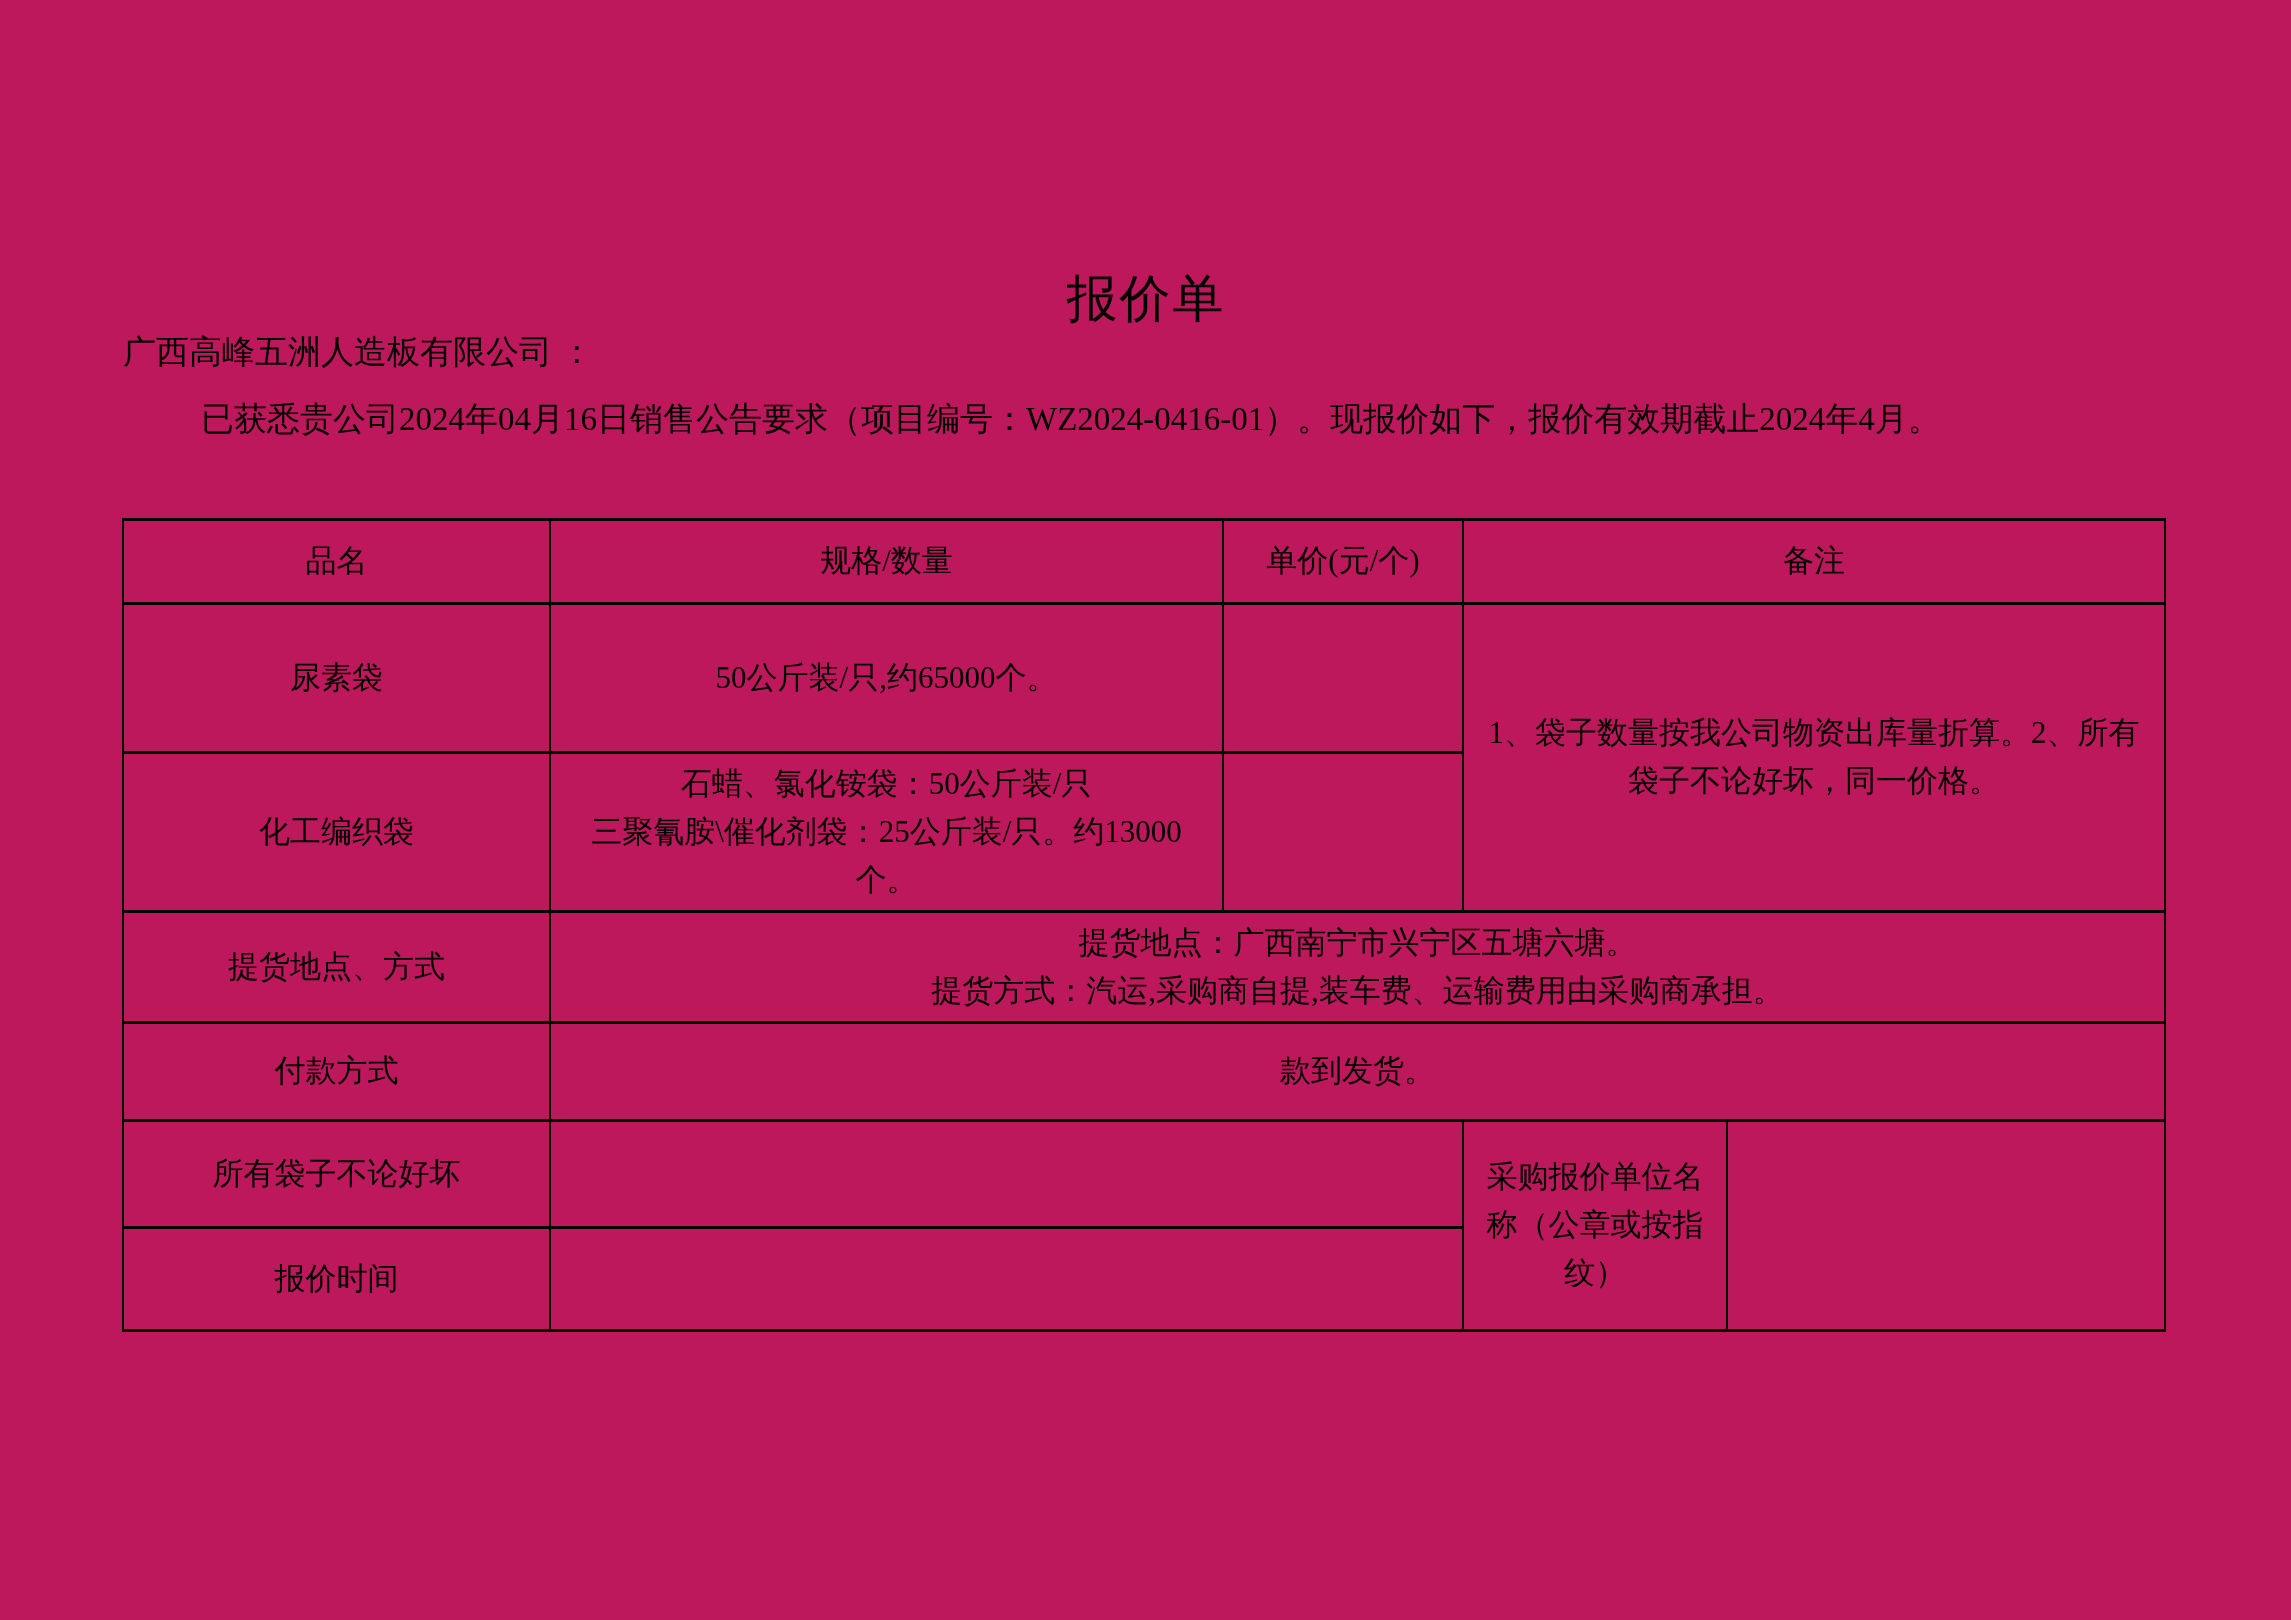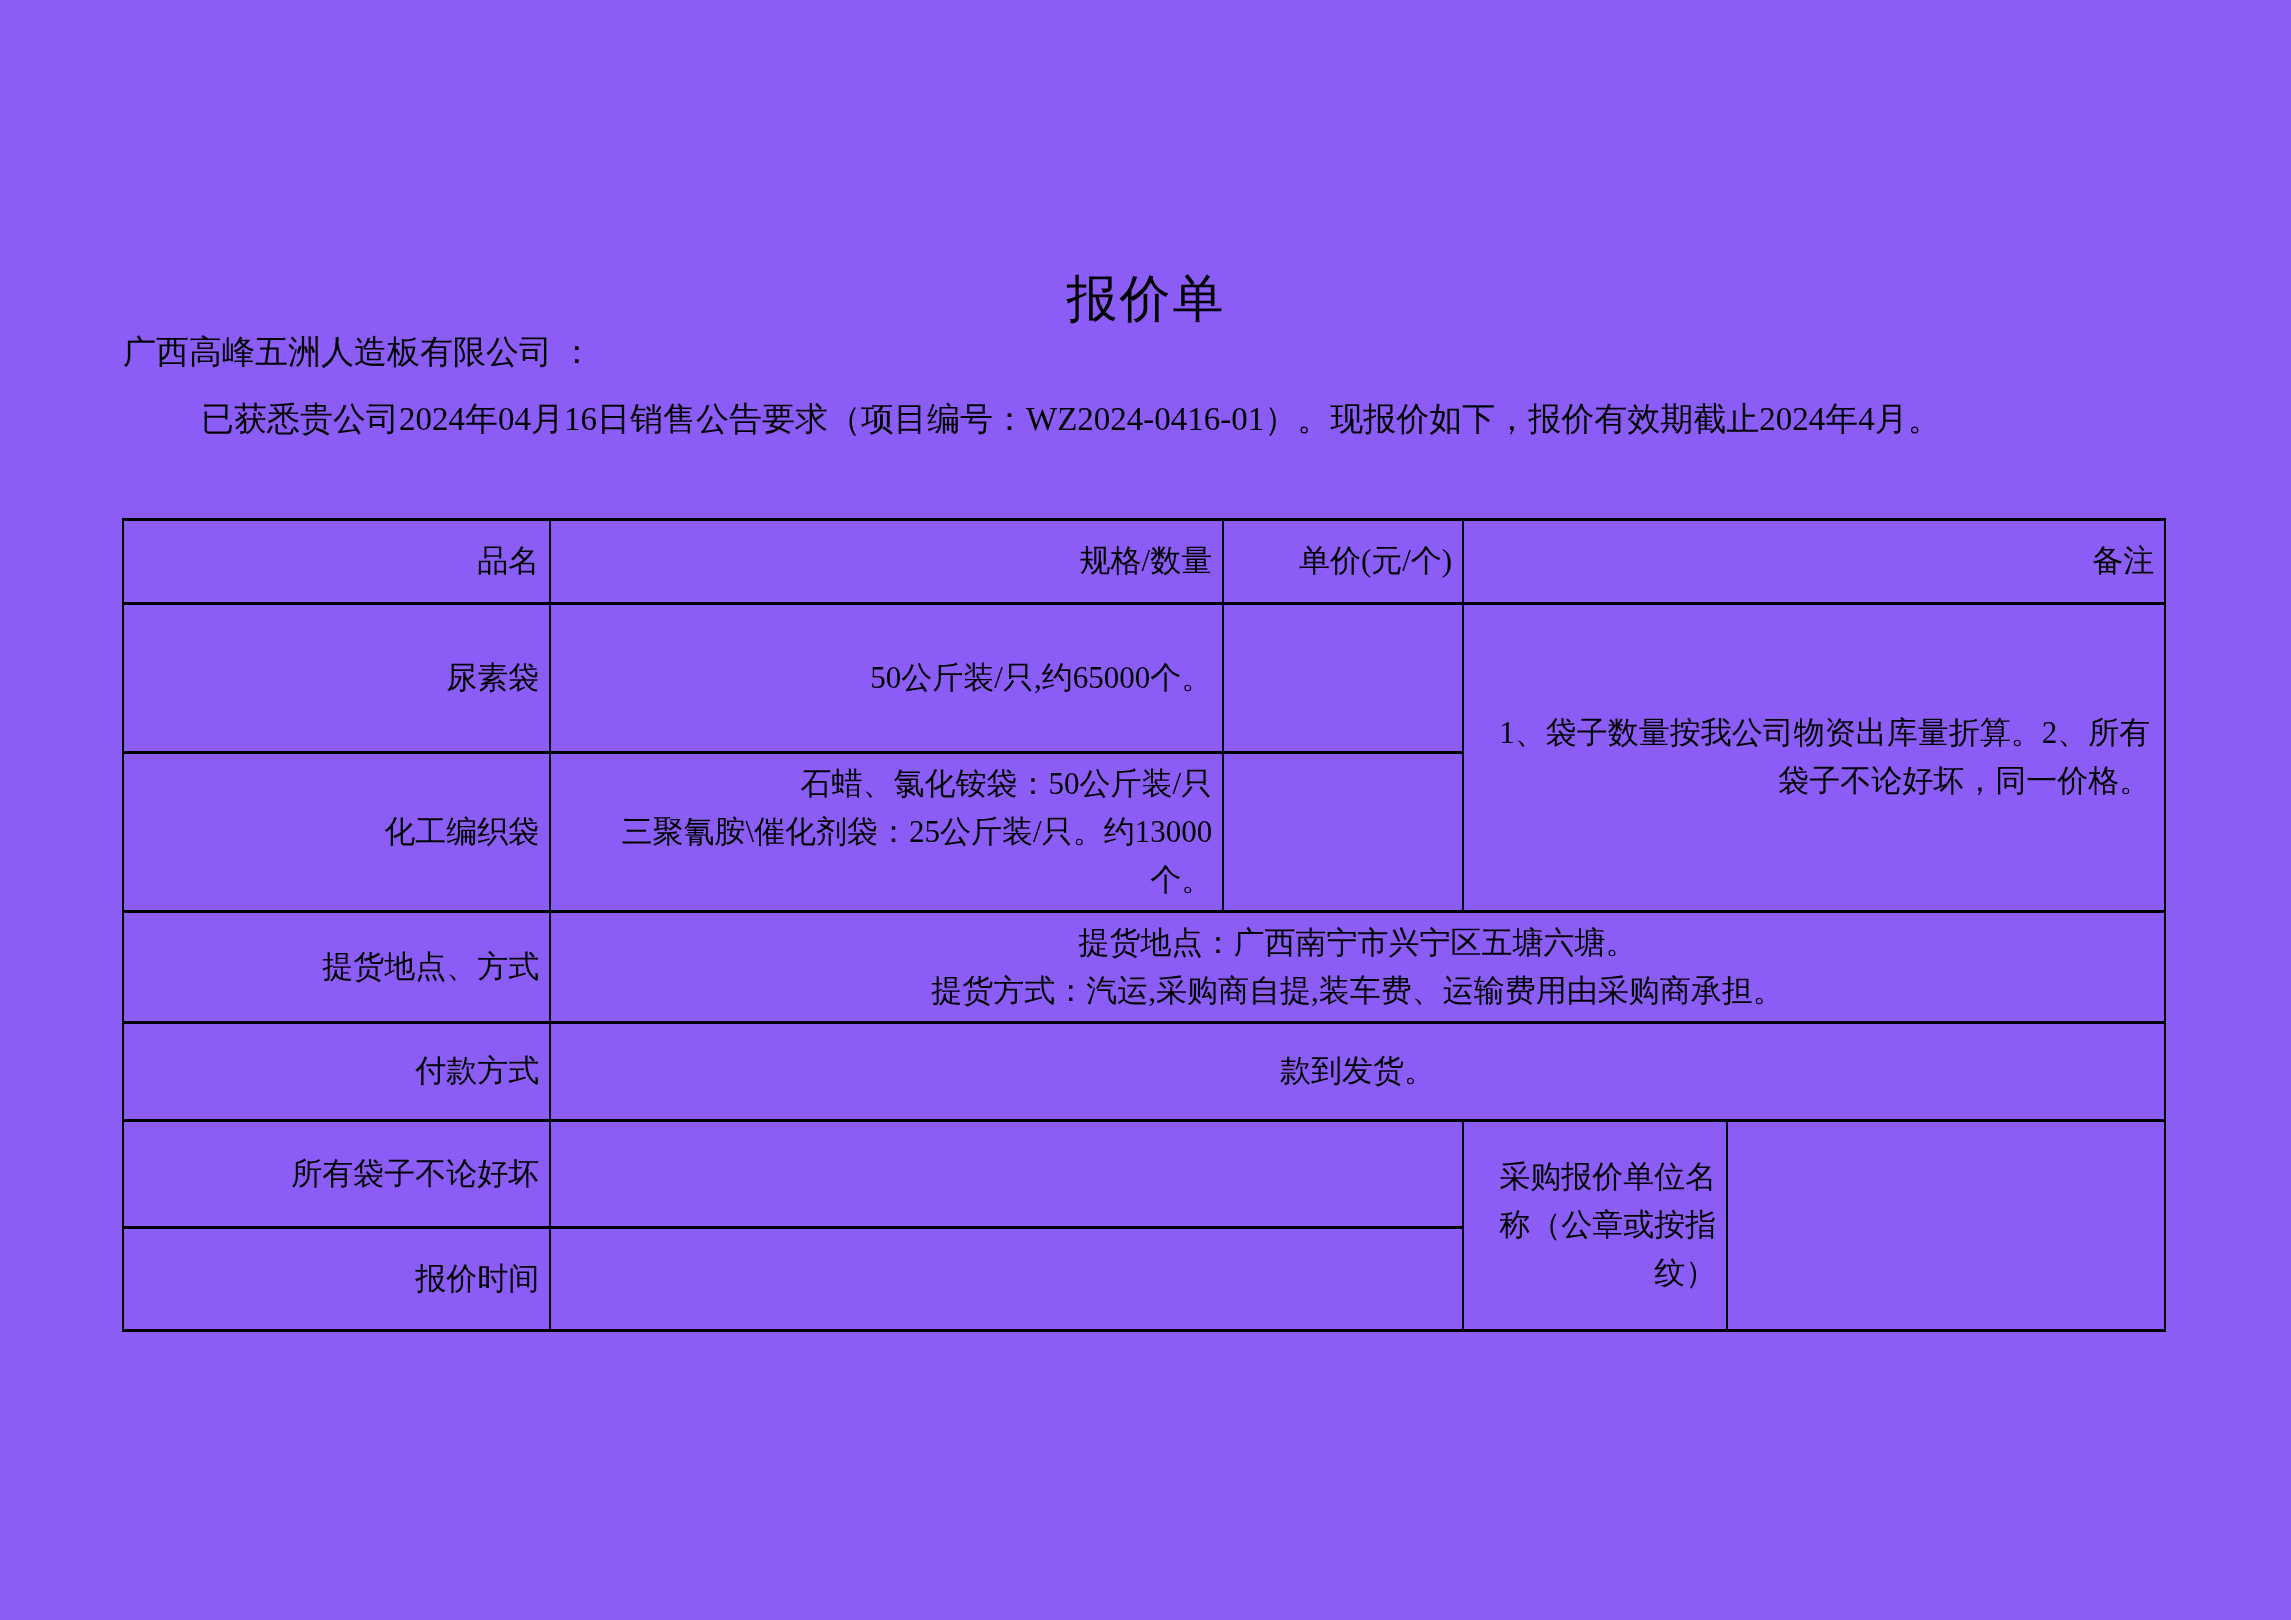--- a/index.html
+++ b/index.html
@@ -4,21 +4,21 @@
 <style>
   html, body {
     margin: 0;
     padding: 0;
     background: #ffffff;
   }
   .page {
     position: relative;
     width: 2292px;
     height: 1620px;
-    background: #8b5cf6;
+    background: #be185d;
     color: #000000;
     font-family: "Liberation Serif", "DejaVu Serif", serif;
     overflow: hidden;
   }
   .doc-title {
     position: absolute;
     top: 265px;
     left: 0;
     width: 100%;
     margin: 0;
@@ -51,21 +51,21 @@
     border-collapse: collapse;
     table-layout: fixed;
     font-size: 31px;
     line-height: 1.55;
   }
   .quote-table td {
     border-left: 2.9px solid #000;
     border-right: 2.9px solid #000;
     border-top: 3.9px solid #000;
     border-bottom: 3.9px solid #000;
-    text-align: right;
+    text-align: center;
     vertical-align: middle;
     padding: 5.9px 9.8px;
     overflow: hidden;
     word-break: break-all;
   }
   .quote-table td.left-cell {
     text-align: center;
     margin-left: 24px;
   }
   .quote-table td.remark-cell {

